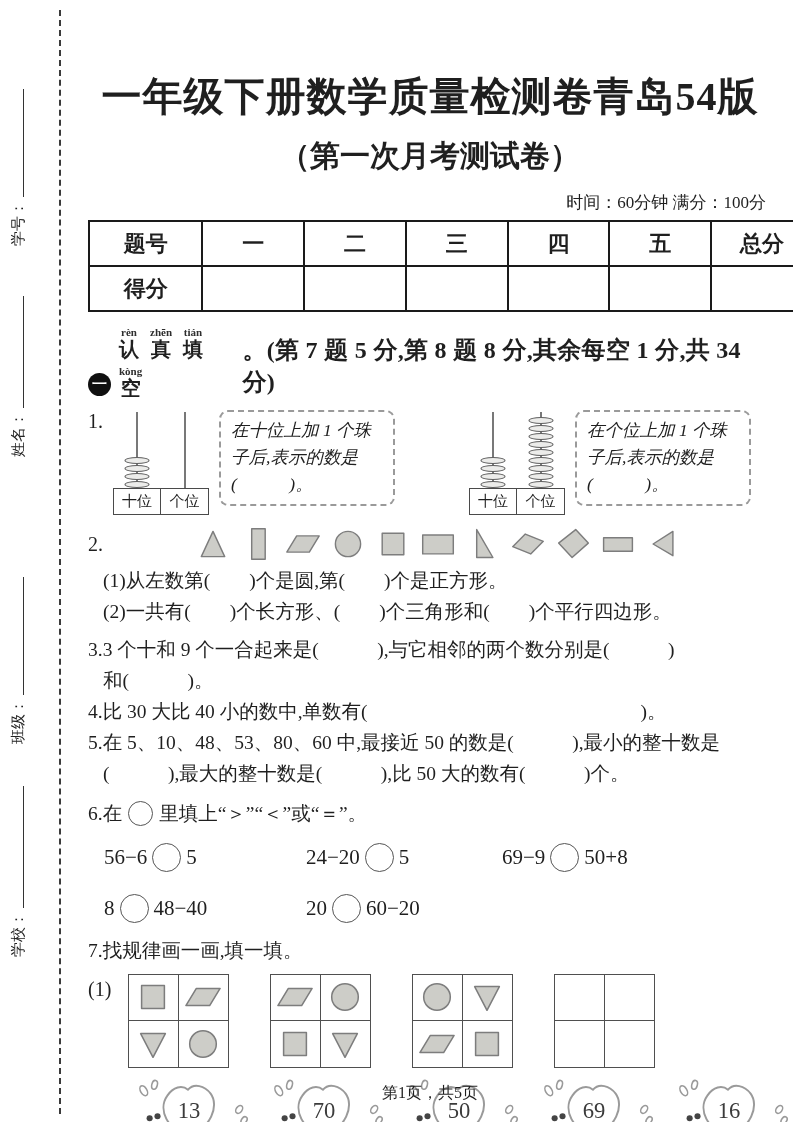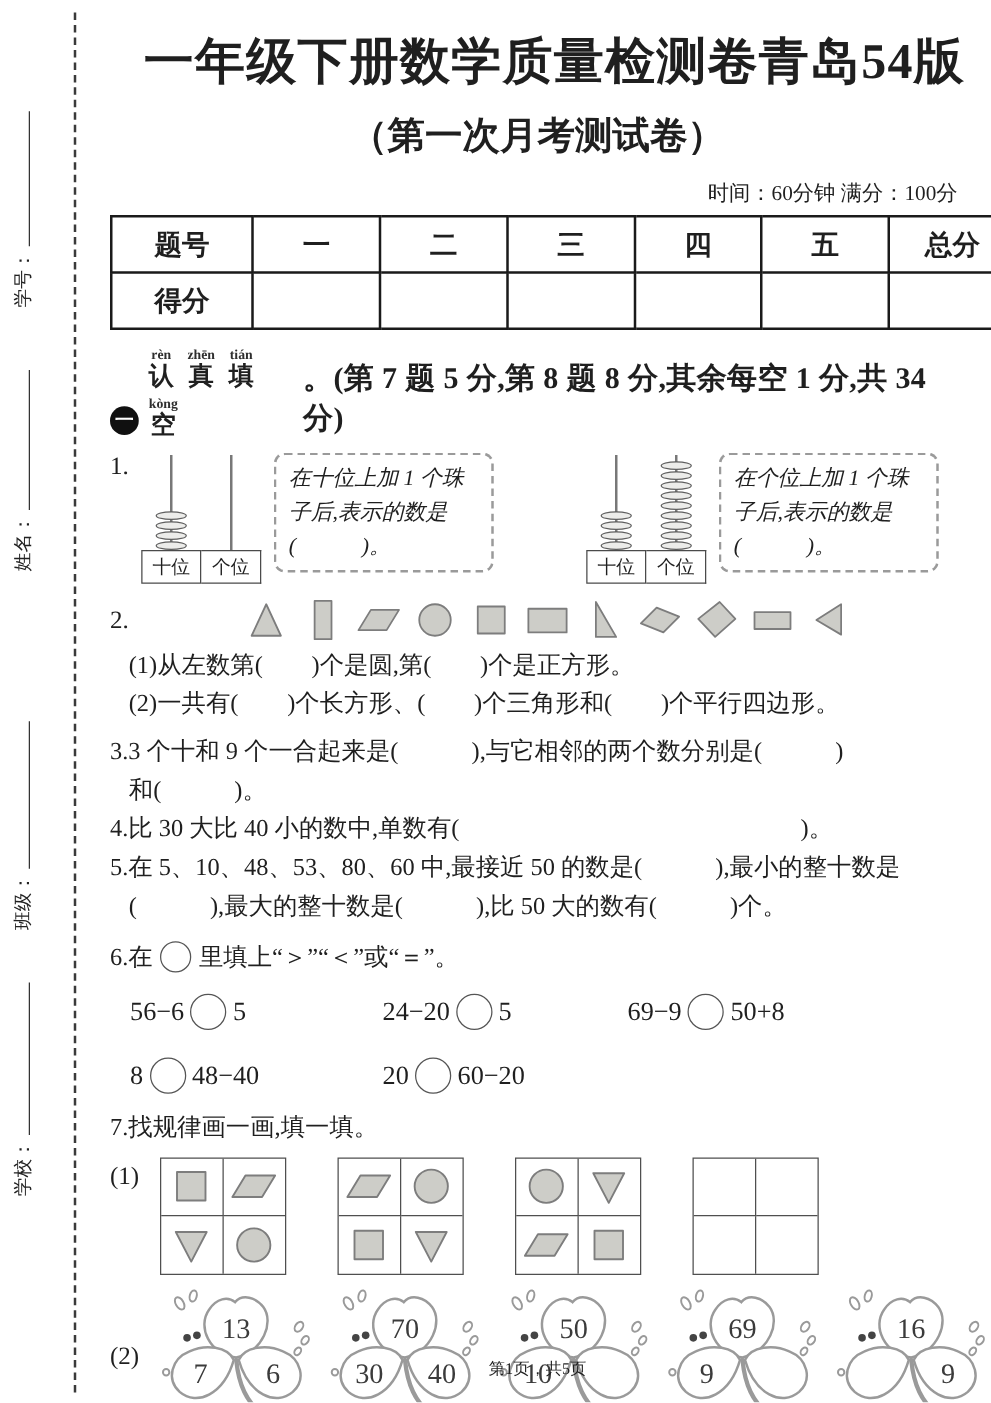--- a/index.html
+++ b/index.html
@@ -10,21 +10,21 @@
   .dashed-divider{position:absolute;left:59px;top:10px;bottom:8px;width:0;
                   border-left:2.5px dashed #3a3a3a;}
   .side-group{position:absolute;left:20px;white-space:nowrap;height:22px;
               transform:rotate(-90deg);transform-origin:0 50%;
               font-size:15px;color:#222;}
   .side-line{display:inline-block;height:1px;border-bottom:1.6px solid #333;
              vertical-align:-1px;margin-left:4px;}
 
   
   .main{position:absolute;left:88px;top:26px;width:684px;}
-  .title{text-align:right;font-size:40px;font-weight:bold;letter-spacing:1px;line-height:1.15;}
+  .title{text-align:center;font-size:40px;font-weight:bold;letter-spacing:1px;line-height:1.15;margin-top:48px;}
   .subtitle{text-align:center;font-size:30px;font-weight:bold;margin-top:16px;}
   .meta{text-align:right;font-size:17px;margin-top:14px;padding-right:6px;}
 
   table.score-table{border-collapse:collapse;margin-top:6px;width:726px;}
   table.score-table td{border:2.2px solid #1a1a1a;height:41px;text-align:center;
                        font-size:22px;font-weight:bold;}
   table.score-table td.c0{width:104px;}
   table.score-table td.cc{width:93px;}
 
   .sec{display:flex;align-items:flex-end;margin-top:10px;font-weight:bold;}
@@ -76,21 +76,21 @@
   .grids{display:flex;gap:41px;}
   .pgrid{box-sizing:border-box;width:101px;height:94px;display:grid;
          grid-template-columns:1fr 1fr;grid-template-rows:1fr 1fr;border:1.6px solid #4f4f4f;}
   .pcell{display:flex;align-items:center;justify-content:center;}
   .pcell:nth-child(1){border-right:1.2px solid #4f4f4f;border-bottom:1.2px solid #4f4f4f;}
   .pcell:nth-child(2){border-bottom:1.2px solid #4f4f4f;}
   .pcell:nth-child(3){border-right:1.2px solid #4f4f4f;}
   .clovers{display:flex;gap:13px;margin-top:2px;}
   .cl-num{font-family:"Liberation Serif",serif;font-size:23px;fill:#3b3b3b;text-anchor:middle;}
 
-  .footer{position:absolute;left:88px;width:684px;bottom:18px;text-align:center;font-size:13px;}
+  .footer{position:absolute;left:88px;width:684px;bottom:18px;text-align:center;font-size:16px;}
 </style>
 </head>
 <body>
 
 <div id="page">
 
   <div class="dashed-divider"></div>
 
   <div class="side-group" style="top:235px">
     <span>学号：</span><span class="side-line" style="width:108px"></span>

